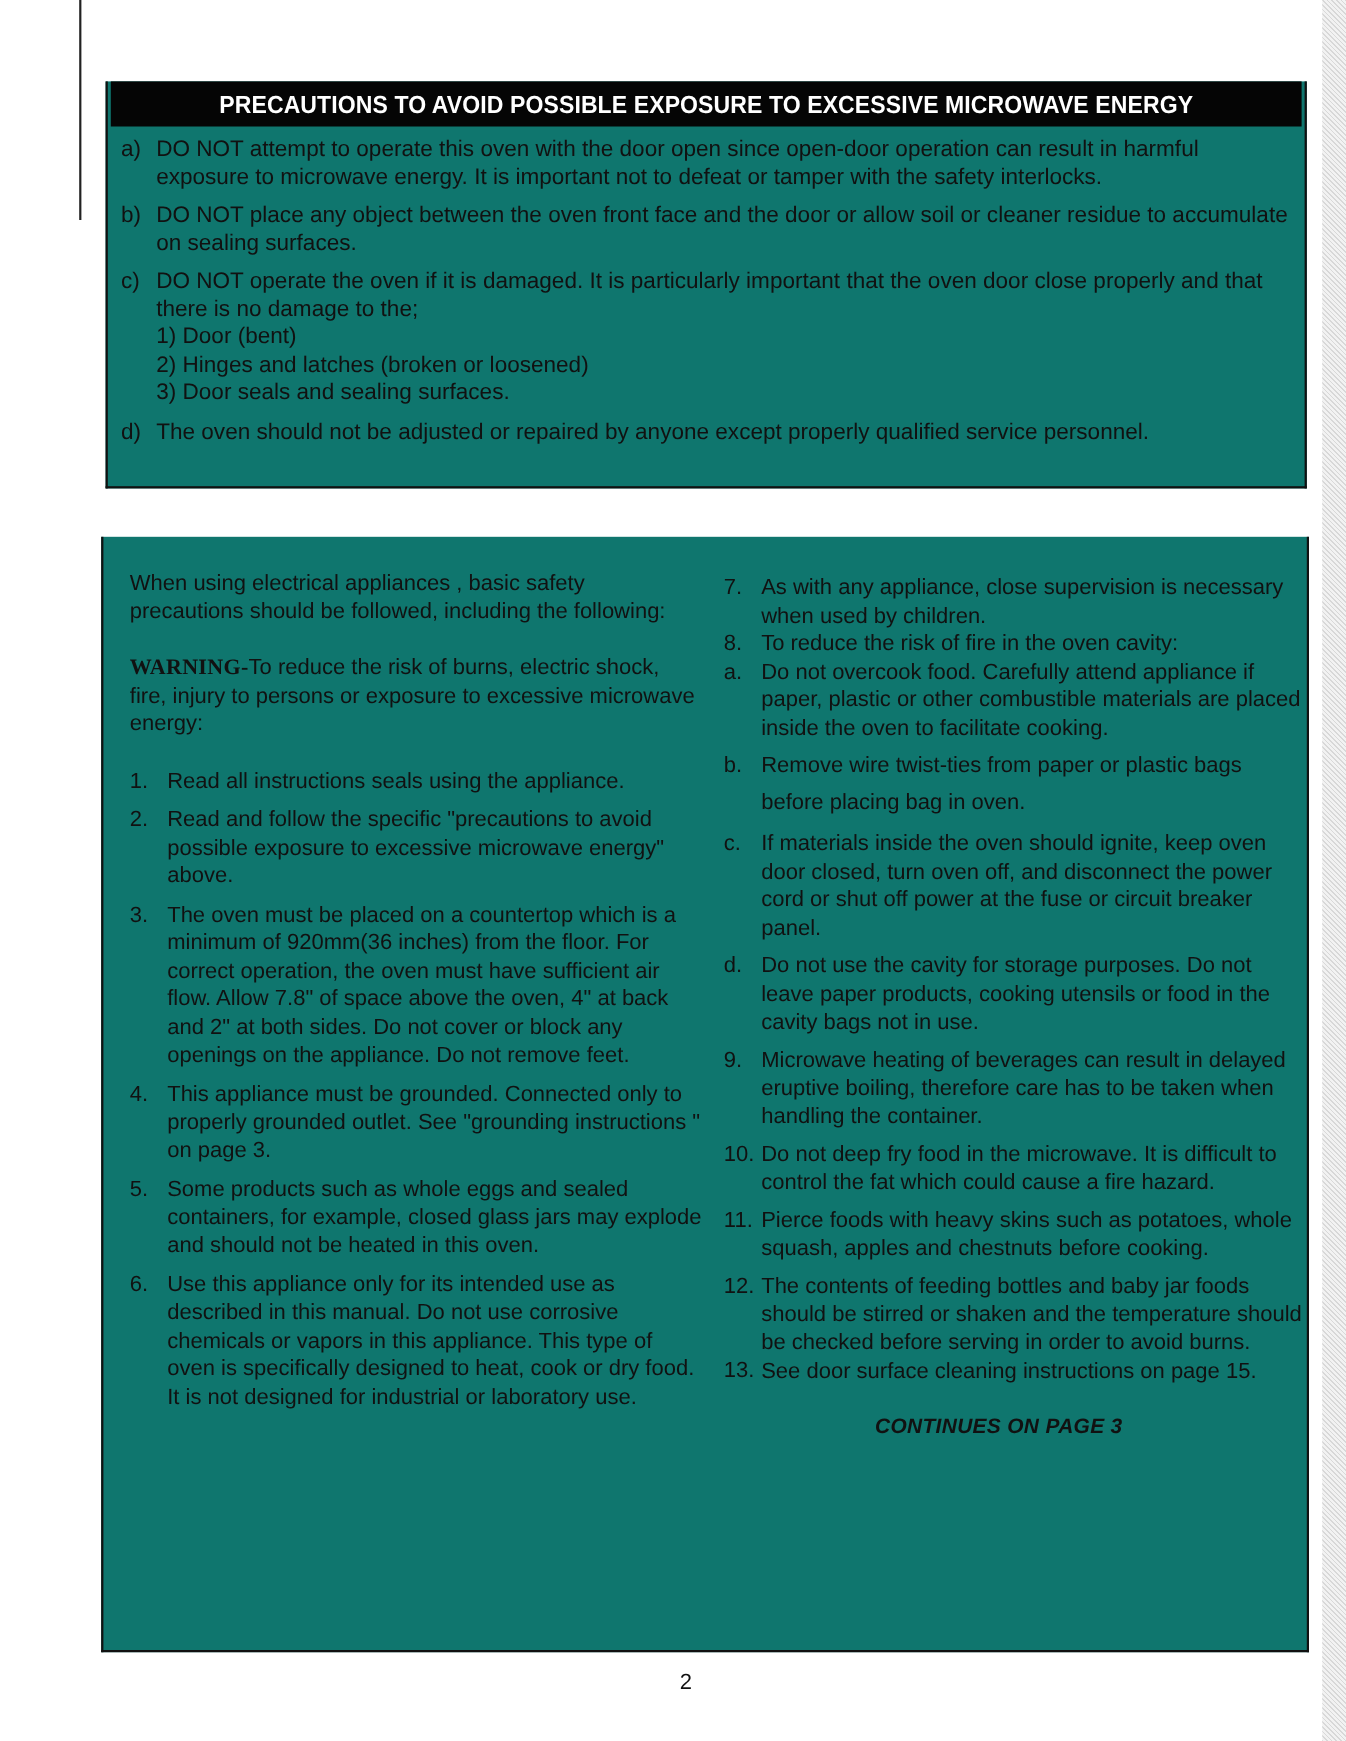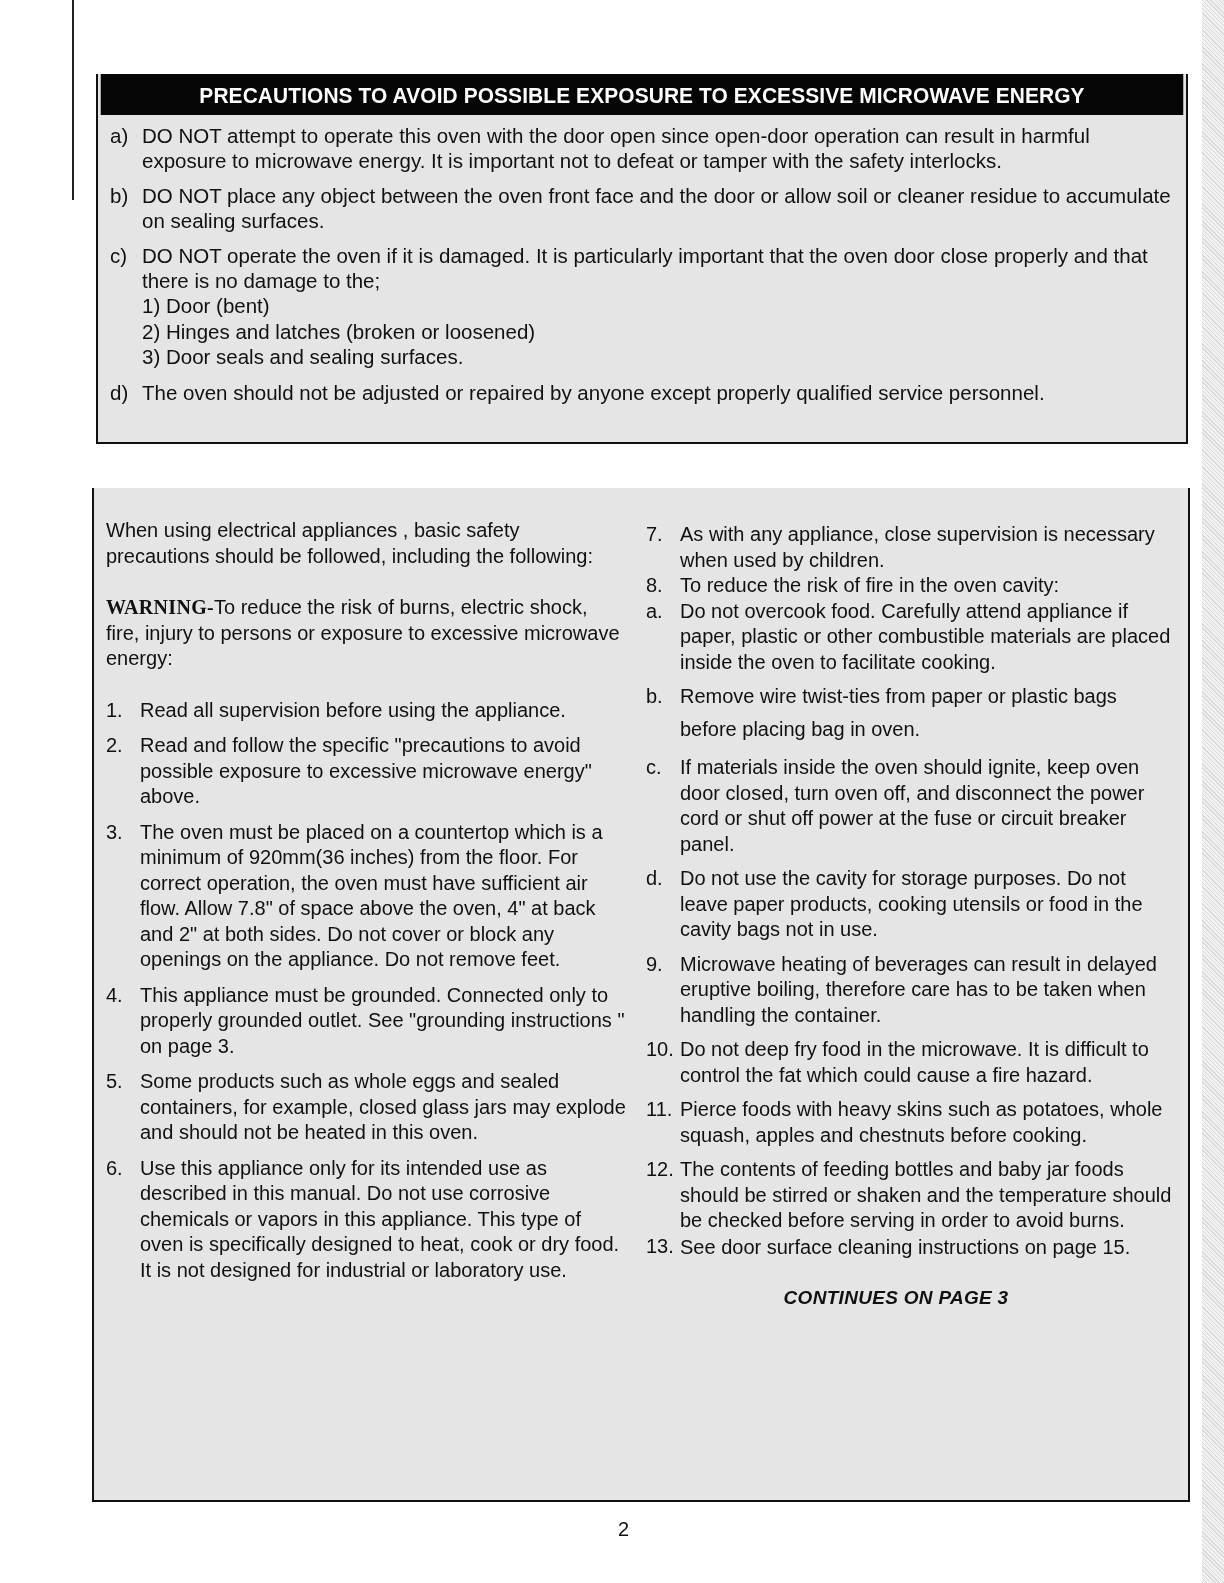--- a/index.html
+++ b/index.html
@@ -1,34 +1,34 @@
 <!DOCTYPE html>
 <html><head>
 <meta charset="utf-8">
 <style>
   html, body { margin:0; padding:0; }
   body { width:1224px; height:1583px; background:#ffffff; position:relative; overflow:hidden; color:#111; font-family:"Liberation Sans", sans-serif; }
   .margin-rule { position:absolute; left:72px; top:0; width:2px; height:200px; background:#222; }
   .scan-edge { position:absolute; right:0; top:0; width:22px; height:1583px;
     background: repeating-linear-gradient(45deg,#d8d8d8 0 1px,#f2f2f2 1px 3px); }
-  .box { position:absolute; border:2px solid #111; border-top:none; background:#e5e5e5; }
+  .box { position:absolute; border:2px solid #111; border-top:none; background:#0f766e; }
   .box-head { background:#050505; color:#fff; font-weight:bold; text-align:center; }
   #box1 { left:96px; top:74px; width:1088px; height:368px; }
   #box1 .box-head { height:41px; line-height:43px; font-size:22.5px; letter-spacing:0.1px; font-family:"Liberation Sans", sans-serif; transform:scaleX(0.93); transform-origin:center; margin:0 -38px; }
   #box1 .body { padding:8px 14px 0 12px; font-size:20.5px; line-height:25px; }
   .p-item { display:flex; margin-bottom:10px; }
   .p-letter { width:32px; flex:none; }
   .p-text { flex:1; }
   .sub-list { margin:0; padding:0; list-style:none; }
   .sub-list li { line-height:25.5px; }
   b.dn { font-weight:normal; }
 
   #box2 { left:92px; top:488px; width:1094px; height:1012px; }
   #box2 .box-head { height:40px; line-height:44px; font-size:22.5px; }
-  .cols { display:flex; padding:30px 0 0 12px; font-size:20px; line-height:25.5px; }
+  .cols { display:flex; padding:30px 0 0 24px; font-size:20px; line-height:25.5px; }
   .col-left { width:520px; }
   .col-right { width:530px; margin-left:20px; padding-top:4px; }
   .intro { margin:0 0 26px 0; }
   .warning b { font-family:Liberation Serif, serif; font-weight:bold; letter-spacing:0.3px; }
   .n-item { display:flex; margin-bottom:10px; }
   .n-num { width:34px; flex:none; }
   .n-text { flex:1; }
   .col-left .n-list { margin-top:22px; }
   .col-right .n-item { margin-bottom:0; }
   .col-right .gap { margin-top:9px; }
@@ -70,21 +70,21 @@
 </section>
 
 <section id="box2" class="box">
   <div class="cols">
     <div class="col-left">
       <p class="intro">When using electrical appliances , basic safety precautions should be followed, including the following:</p>
       <p class="intro warning"><b>WARNING-</b><span>To reduce the risk of burns, electric shock, fire, injury to persons or exposure to excessive microwave energy:</span></p>
       <div class="n-list">
         <div class="n-item">
             <span class="n-num">1.</span>
-            <span class="n-text">Read all supervision before using the appliance.</span>
+            <span class="n-text">Read all instructions seals using the appliance.</span>
           </div>
         <div class="n-item">
             <span class="n-num">2.</span>
             <span class="n-text">Read and follow the specific "precautions to avoid possible exposure to excessive microwave energy" above.</span>
           </div>
         <div class="n-item">
             <span class="n-num">3.</span>
             <span class="n-text">The oven must be placed on a countertop which is a minimum of 920mm(36 inches) from the floor. For correct operation, the oven must have sufficient air flow. Allow 7.8" of space above the oven, 4" at back and 2" at both sides. Do not cover or block any openings on the appliance. Do not remove feet.</span>
           </div>
         <div class="n-item">

